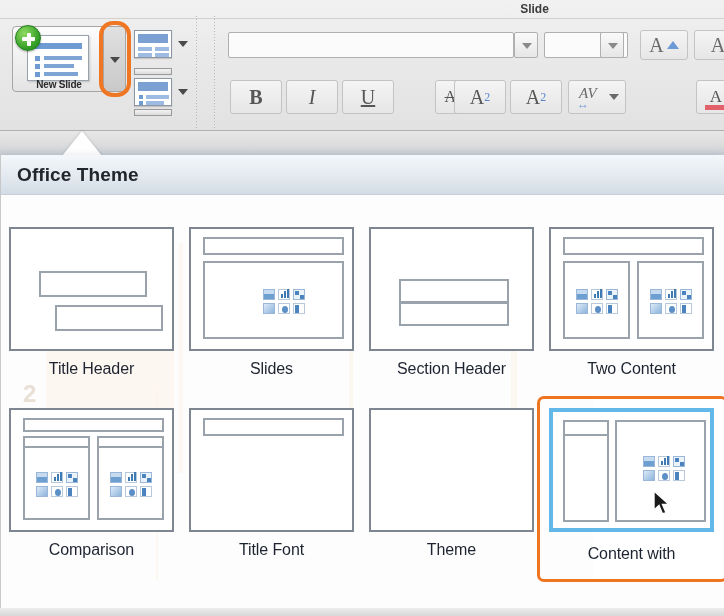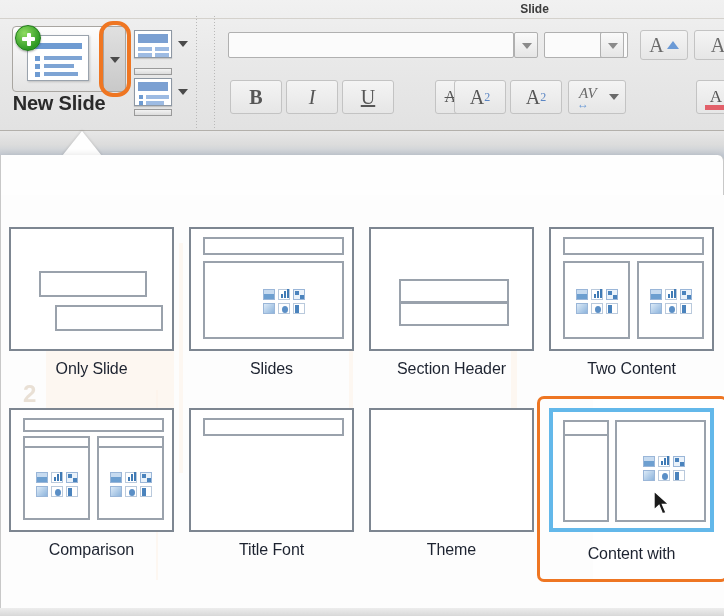--- a/index.html
+++ b/index.html
@@ -59,22 +59,22 @@
     position:absolute; left:2px; top:-2px; width:26px; height:26px; border-radius:50%;
     background: radial-gradient(circle at 35% 30%, #8fdc60, #2f9a24 70%);
     border:1px solid #1d7a17; box-shadow:0 1px 2px rgba(0,0,0,.3);
   }
   .plus-badge::before, .plus-badge::after {
     content:""; position:absolute; background:#fff; border-radius:1px;
   }
   .plus-badge::before { left:6px; top:11px; width:13px; height:4px; }
   .plus-badge::after  { left:10.5px; top:6.5px; width:4px; height:13px; }
   .ns-label {
-    position:absolute; left:4px; top:92px; width:110px; text-align:center;
-    font-size:20px; color:#2a2a2a; font-weight:600; letter-spacing:-.2px;
+    position:absolute; left:4px; top:79px; width:110px; text-align:center;
+    font-size:10px; color:#2a2a2a; font-weight:600; letter-spacing:-.2px;
   }
 
   
   .newslide-arrow {
     position:absolute; left:104px; top:26px; width:22px; height:66px;
     border:1px solid #a9a6a1; border-left:none; border-radius:0 4px 4px 0;
     background: linear-gradient(to bottom,#e0e0e0,#c9c9c9);
   }
   .caret-dn {
     position:absolute; width:0;height:0;
@@ -381,37 +381,40 @@
         <div class="inner"></div>
       </div>
     <div class="bg-circle"></div>
     <div class="bg-vline"></div>
     <div class="bg-right"></div>
   </div>
 
   <div class="popup-arrow"></div>
 
   <div class="popup">
+    <div class="popup-header">
+      <div class="txt">Office Theme</div>
+    </div>
 
     <div class="gallery" id="gallery">
       <div class="ghost" id="gh1"></div>
       <div class="ghost" id="gh2"></div>
       <div class="ghost" id="gh3"></div>
       <div class="ghost" id="gh4"></div>
       <div class="ghost" id="gh5"></div>
       <div class="ghost" id="gh6"></div>
       <div class="ghost-num">2</div>
 
     <div class="cell" style="left: 8px; top: 32px;">
           <div class="thumb">
             <div class="ph" style="left:28px;top:42px;width:108px;height:26px"></div>
             <div class="ph" style="left:44px;top:76px;width:108px;height:26px"></div>
           </div>
           <div class="label">
-            <div>Only Slide</div>
+            <div>Title Header</div>
           </div>
         </div>
         <div class="cell" style="left: 188px; top: 32px;">
           <div class="thumb">
             <div class="ph" style="left:12px;top:8px;width:141px;height:18px"></div>
             <div class="ph" style="left:12px;top:32px;width:141px;height:78px"></div>
             <span class="cicon" style="left:72px;top:60px;transform:scale(1);transform-origin:0 0">
               <span class="mi mi-tbl r0 c0"></span>
               <span class="mi mi-cht r0 c1" style="position:absolute">
                 <i style="left:2px;height:4px"></i>

